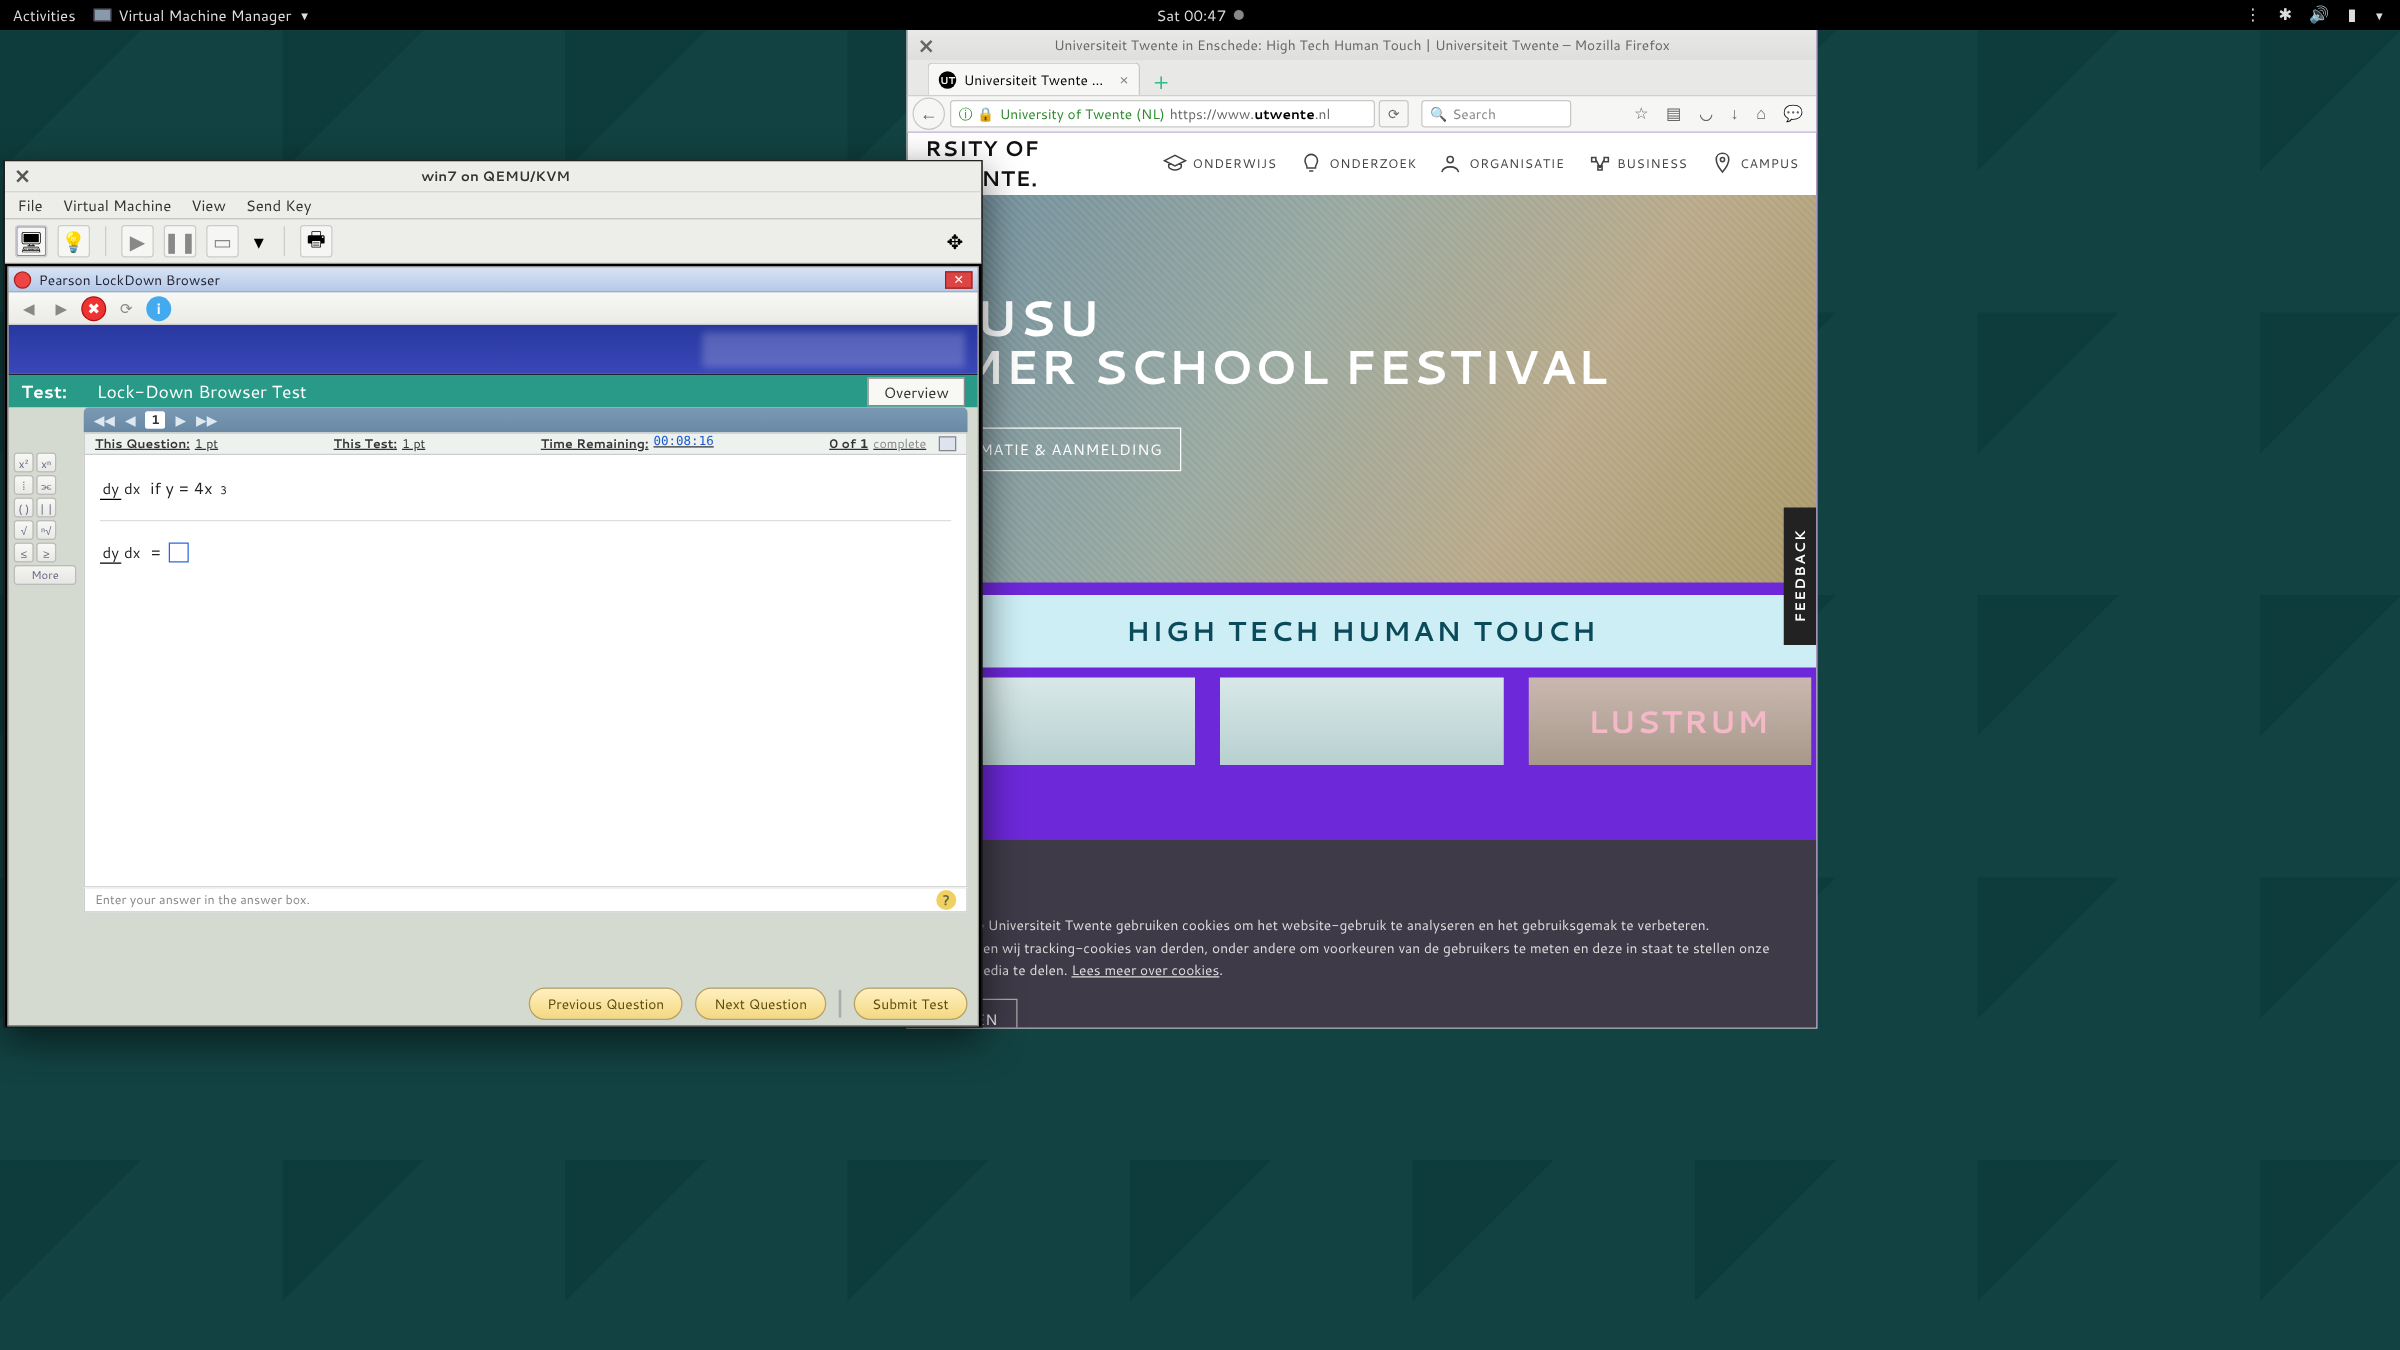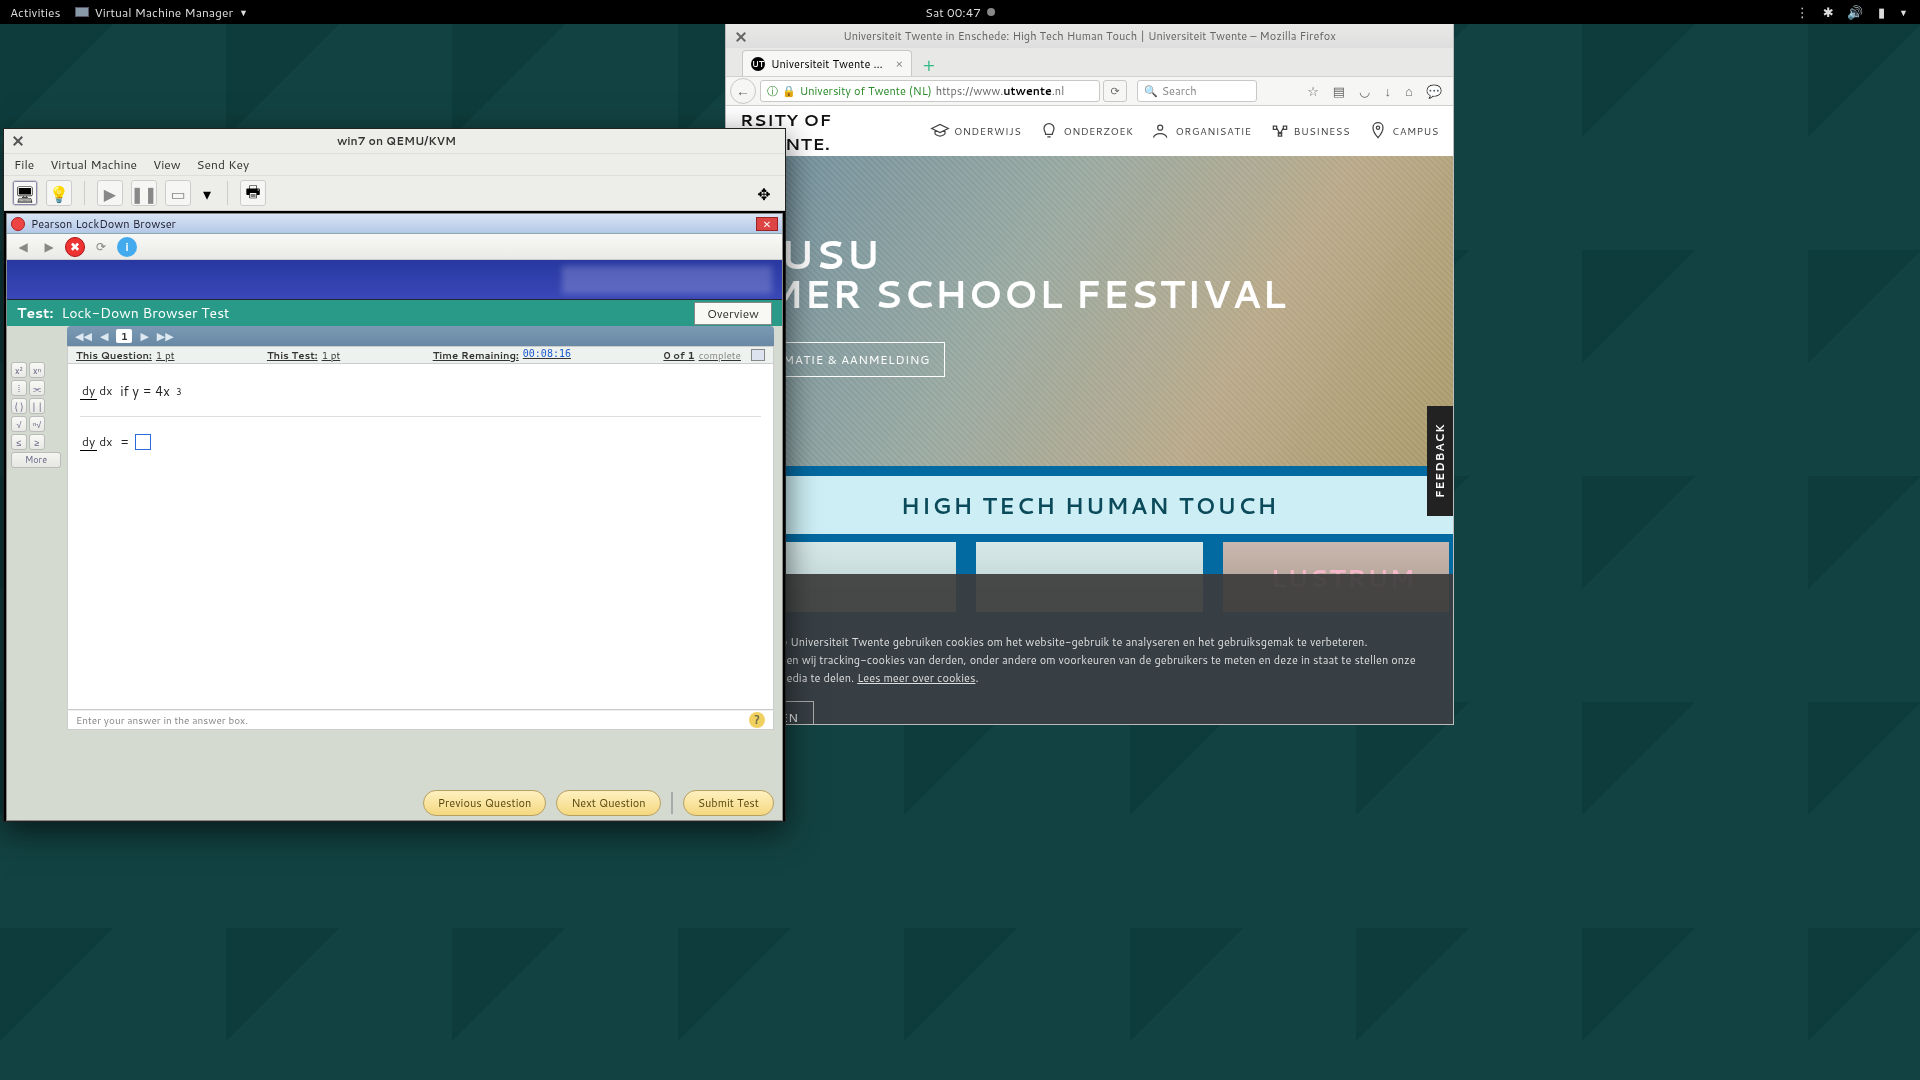--- a/index.html
+++ b/index.html
@@ -16,21 +16,21 @@
 #topbar .arrow-down { font-size: 9px; }
 .tray-ico { font-size: 13px; }
 
 
 #desktop { position: absolute; top: 24px; left: 0; right: 0; bottom: 0;
   background: linear-gradient(135deg, #0e3c3c 0, #0e3c3c 80px, #134242 80px, #134242 160px);
   background-size: 226px 226px;
 }
 
 
-#firefox { position: absolute; left: 726px; top: 24px; width: 727px; height: 700px; background: #0369a1; box-shadow: 0 0 0 1px #bbb; display: flex; flex-direction: column; }
+#firefox { position: absolute; left: 726px; top: 24px; width: 727px; height: 798px; background: #6d28d9; box-shadow: 0 0 0 1px #bbb; display: flex; flex-direction: column; }
 .ff-title { height: 24px; background: linear-gradient(#e9e9e7,#dedede); display: flex; align-items: center; font-size: 11px; color: #666; }
 .ff-title .title-x { width: 10px; height: 10px; margin: 0 10px; position: relative; }
 .ff-title .title-x::before, .ff-title .title-x::after { content: ""; position: absolute; left: 4px; top: 0; width: 2px; height: 12px; background: #666; }
 .ff-title .title-x::before { transform: rotate(45deg); } .ff-title .title-x::after { transform: rotate(-45deg); }
 .ff-title-text { flex: 1; text-align: center; padding-right: 30px; }
 .ff-tabs { height: 28px; background: #e8e8e6; display: flex; align-items: flex-end; padding-left: 16px; }
 .ff-tab { height: 26px; background: #f7f7f5; border: 1px solid #c8c8c6; border-bottom: none; border-radius: 4px 4px 0 0; display: flex; align-items: center; padding: 0 8px; font-size: 11px; gap: 6px; max-width: 170px; justify-content: space-between; }
 .ff-tab .favicon { width: 14px; height: 14px; border-radius: 50%; background: #000; color: #fff; font-size: 8px; display: flex; align-items: center; justify-content: center; font-weight: bold; }
 .ff-tab .tab-x { font-size: 12px; color: #888; margin-left: 4px; }
 .ff-newtab { width: 22px; height: 20px; margin-left: 6px; color: #3b8; font-size: 18px; text-align: center; line-height: 18px; }
@@ -90,21 +90,21 @@
 .plb-title .ico { width:14px;height:14px; background:#e44; border-radius:50%; margin-right:6px; border:1px solid #a22;}
 .plb-title .spacer{flex:1;}
 .plb-title .close { width:22px;height:14px; background:#d44; color:#fff; font-size:10px; text-align:center; border:1px solid #922; line-height:12px;}
 .plb-tool { height:26px; background:linear-gradient(#f8f8f6,#eaeae6); border-bottom:1px solid #ccc; display:flex; align-items:center; gap:6px; padding:0 6px; }
 .plb-tool .pbtn{width:20px;height:20px;border-radius:10px;display:flex;align-items:center;justify-content:center;font-size:12px;color:#888;}
 .plb-tool .pbtn.stop{background:#e33;color:#fff;border:1px solid #a11;}
 .plb-tool .pbtn.info{background:#4ae;color:#fff;font-weight:bold;}
 .plb-banner { height:40px; background:linear-gradient(#2838a0,#3a48b8); border-bottom:1px solid #223; position:relative;}
 .plb-banner .blur { position:absolute; right:10px; top:6px; width:210px; height:28px; background:rgba(255,255,255,.2); filter:blur(3px);}
 .plb-testbar { height:26px; background:#2a9a88; display:flex; align-items:center; padding:0 10px; color:#fff; font-size:14px; }
-.plb-testbar .tlabel { font-weight:bold; margin-right:8px;}
+.plb-testbar .tlabel { font-weight:bold; margin-right:24px;}
 .plb-testbar .spacer{flex:1;}
 .plb-testbar .overview { background:#f8f8f4; color:#333; border:1px solid #888; padding:2px 12px; font-size:12px; }
 
 .plb-body { position:absolute; top:112px; left:0; right:0; bottom:0; background:#d4dad0; }
 .plb-palette { position:absolute; left:4px; top:36px; width:52px; }
 .plb-palette .row{display:flex;gap:2px;margin-bottom:2px;}
 .plb-palette .cell{width:16px;height:16px;background:linear-gradient(#f8f8f4,#e8e8e4);border:1px solid #bbb;border-radius:3px;font-size:9px;display:flex;align-items:center;justify-content:center;color:#668;}
 .plb-palette .more{width:50px;height:16px;background:linear-gradient(#f4f4f0,#e6e6e2);border:1px solid #bbb;border-radius:3px;font-size:9px;color:#668;text-align:center;line-height:14px;}
 
 .plb-main { position:absolute; left:60px; right:8px; top:0; bottom:0; }

